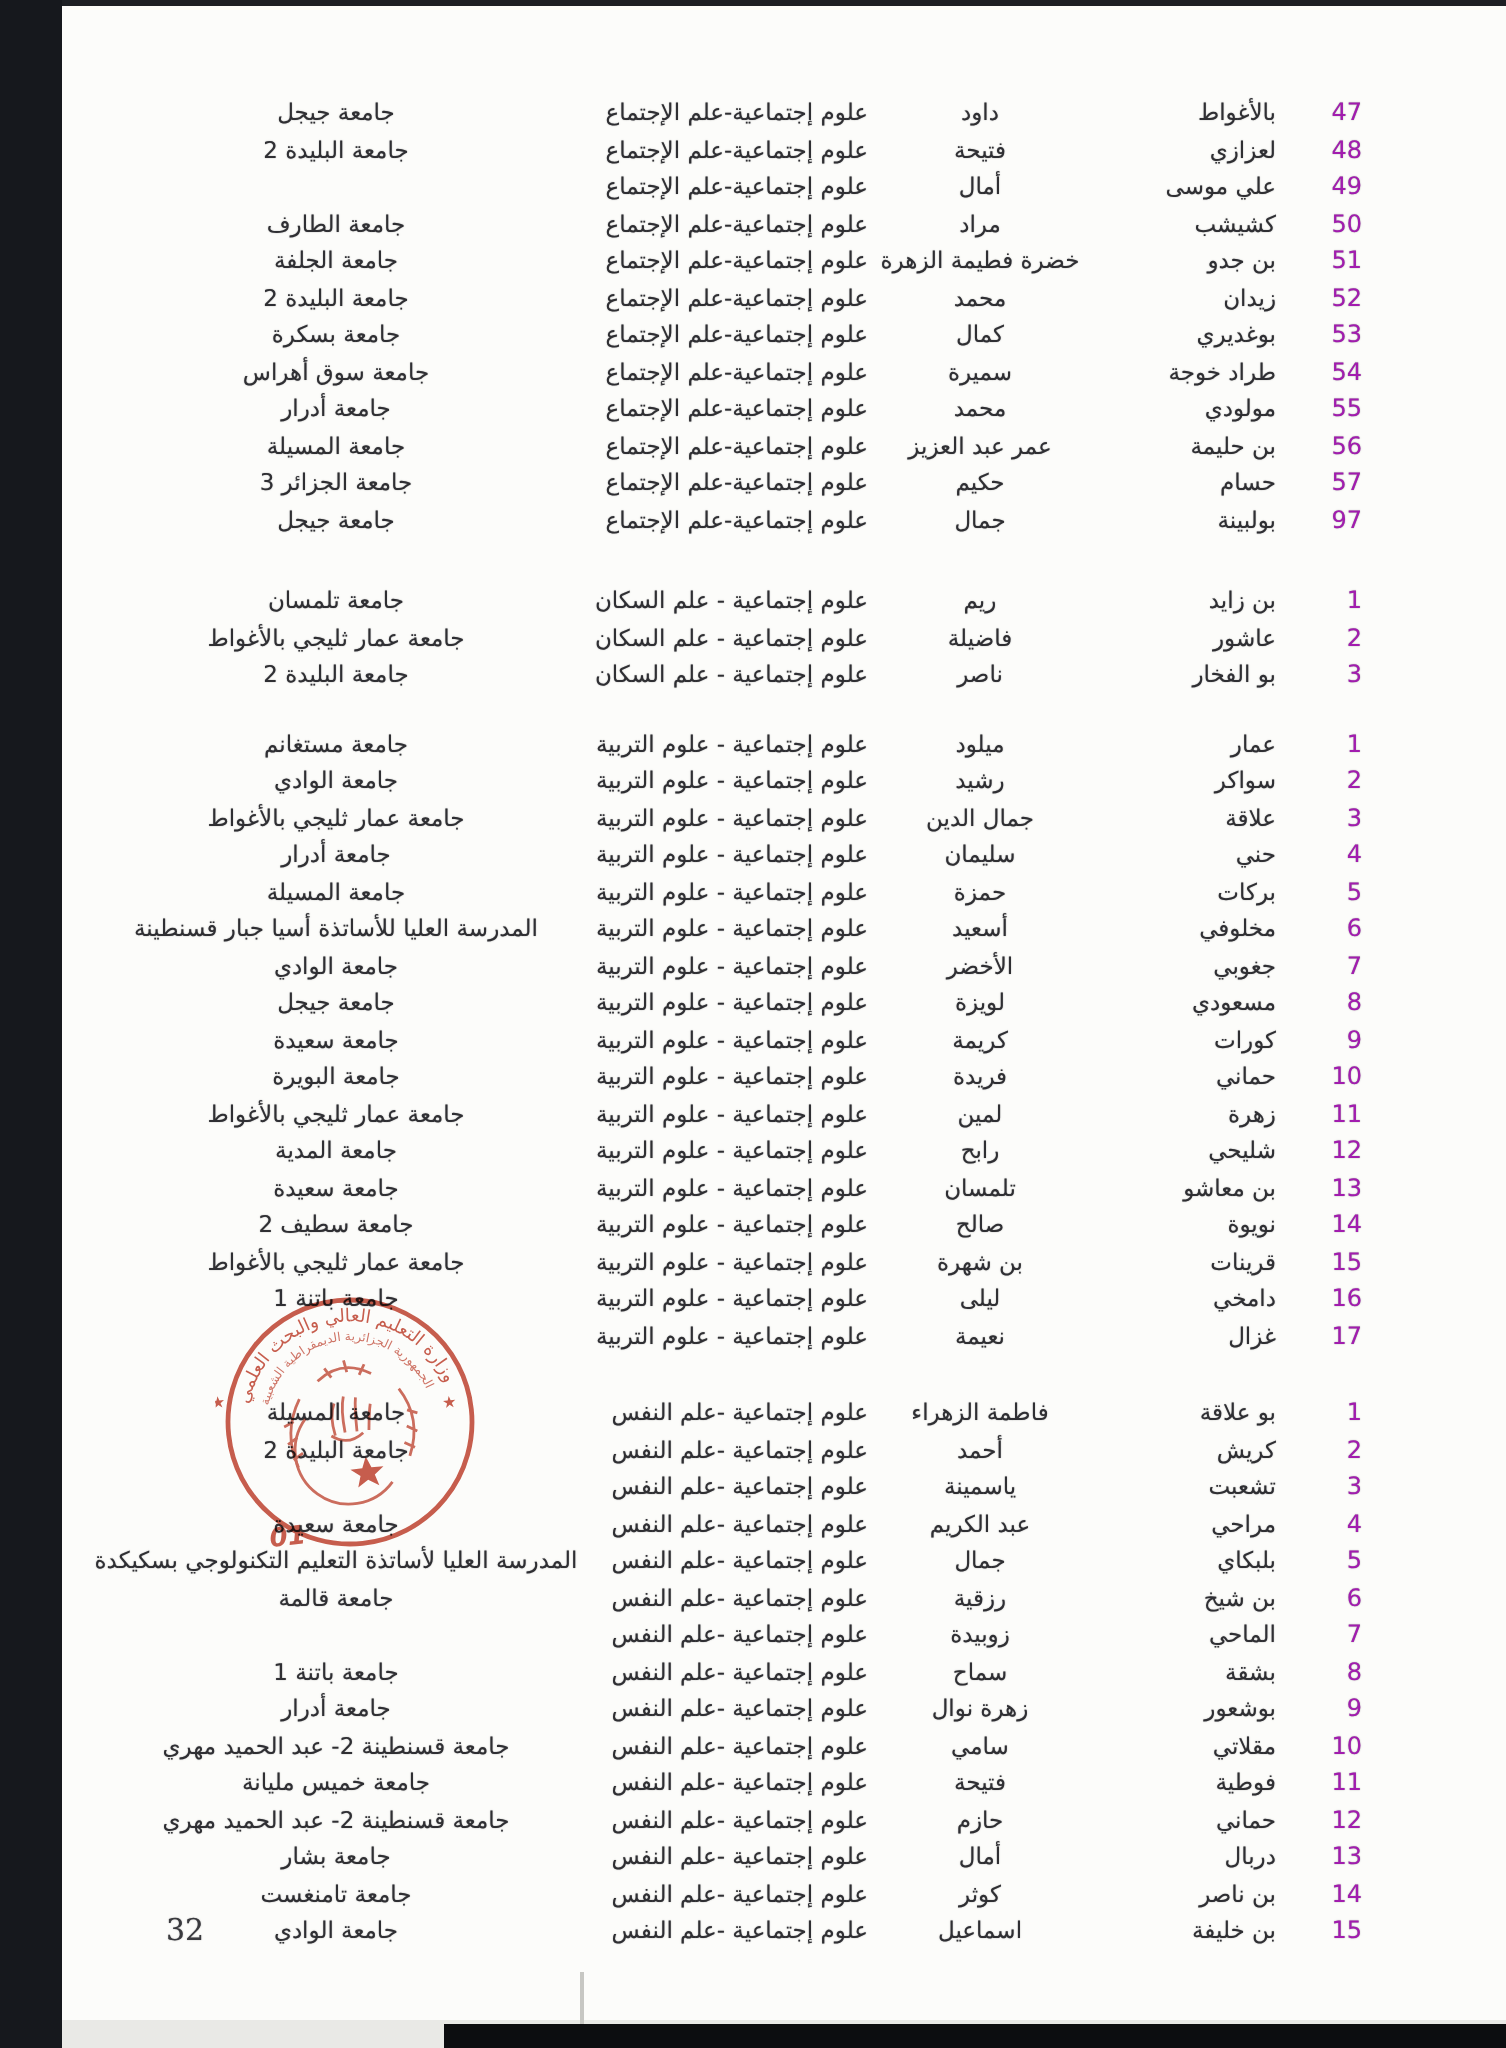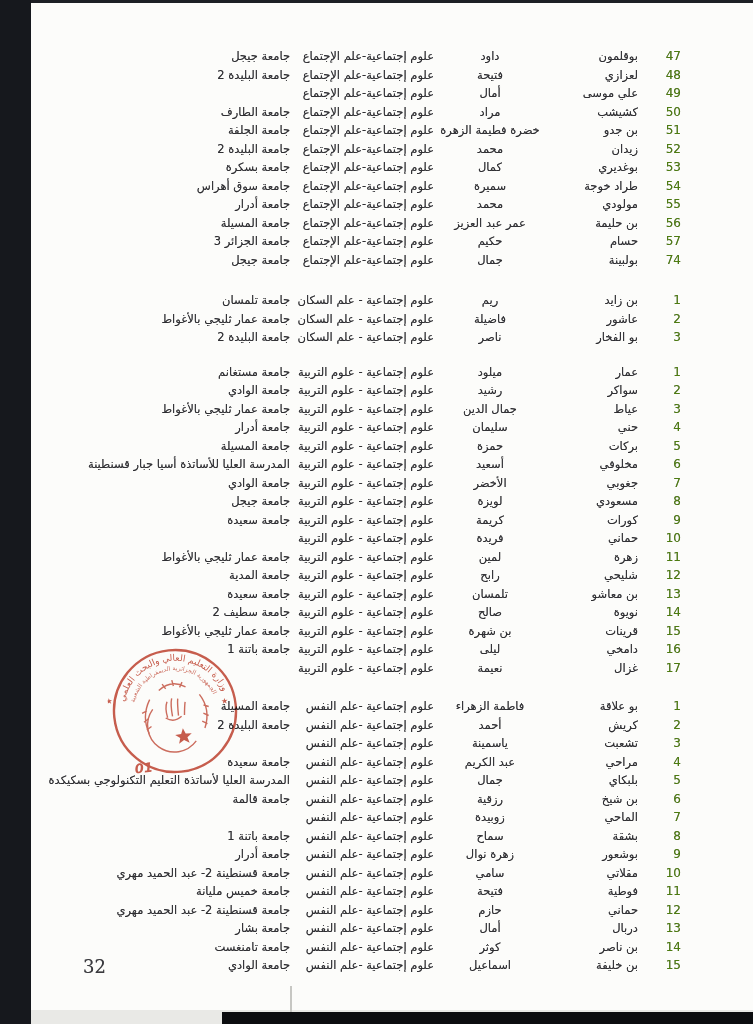--- a/index.html
+++ b/index.html
@@ -30,47 +30,47 @@
   .section{display:block;}
   .section.s1{margin-top:22px;}
   .section.s2{margin-top:16px;}
   .section.s3{margin-top:20px;}
   .row{
     display:grid;direction:rtl;
     grid-template-columns:36px 104px 112px 138px 250px;
     height:18.5px;line-height:18.5px;white-space:nowrap;
   }
   .cell{overflow:visible;}
-  .c-num{direction:ltr;text-align:right;padding-right:5px;font-size:12px;color:#4d7c0f;}
+  .c-num{direction:ltr;text-align:right;padding-right:5px;font-size:12px;color:#a21caf;}
   .c-surname{text-align:right;padding-right:12px;}
   .c-first{text-align:center;}
   .c-field{text-align:left;padding-right:0;padding-left:0;box-sizing:border-box;padding-right:0;padding-left:24px;}
-  .c-univ{text-align:right;padding-left:0;box-sizing:border-box;padding-right:6px;}
+  .c-univ{text-align:center;padding-left:0;box-sizing:border-box;padding-right:6px;}
   .page-number{
-    position:absolute;left:52px;top:953px;font-size:18px;color:#3a3a3e;
+    position:absolute;left:52px;top:953px;font-size:15px;color:#3a3a3e;
     font-family:"DejaVu Serif", serif;direction:ltr;
     text-shadow:0 0 .6px rgba(45,45,50,.5);
   }
   .stamp{
     position:absolute;left:78px;top:642px;width:132px;height:132px;
     mix-blend-mode:multiply;opacity:.92;transform:rotate(-6deg);
   }
 </style>
 </head>
 <body>
 
 <div class="scan-band-top"></div>
 <div class="scan-band-left"></div>
 
 <div class="page">
   <div class="roster">
       <div class="section s0">
         <div class="row">
     <div class="cell c-num">47</div>
-    <div class="cell c-surname">بوقلمون</div>
+    <div class="cell c-surname">بالأغواط</div>
     <div class="cell c-first">داود</div>
     <div class="cell c-field">علوم إجتماعية-علم الإجتماع</div>
     <div class="cell c-univ">جامعة جيجل</div>
   </div>
         <div class="row">
     <div class="cell c-num">48</div>
     <div class="cell c-surname">لعزازي</div>
     <div class="cell c-first">فتيحة</div>
     <div class="cell c-field">علوم إجتماعية-علم الإجتماع</div>
     <div class="cell c-univ">جامعة البليدة 2</div>
@@ -131,21 +131,21 @@
     <div class="cell c-univ">جامعة المسيلة</div>
   </div>
         <div class="row">
     <div class="cell c-num">57</div>
     <div class="cell c-surname">حسام</div>
     <div class="cell c-first">حكيم</div>
     <div class="cell c-field">علوم إجتماعية-علم الإجتماع</div>
     <div class="cell c-univ">جامعة الجزائر 3</div>
   </div>
         <div class="row">
-    <div class="cell c-num">74</div>
+    <div class="cell c-num">97</div>
     <div class="cell c-surname">بولبينة</div>
     <div class="cell c-first">جمال</div>
     <div class="cell c-field">علوم إجتماعية-علم الإجتماع</div>
     <div class="cell c-univ">جامعة جيجل</div>
   </div>
       </div>
       <div class="section s1">
         <div class="row">
     <div class="cell c-num">1</div>
     <div class="cell c-surname">بن زايد</div>
@@ -178,21 +178,21 @@
   </div>
         <div class="row">
     <div class="cell c-num">2</div>
     <div class="cell c-surname">سواكر</div>
     <div class="cell c-first">رشيد</div>
     <div class="cell c-field">علوم إجتماعية - علوم التربية</div>
     <div class="cell c-univ">جامعة الوادي</div>
   </div>
         <div class="row">
     <div class="cell c-num">3</div>
-    <div class="cell c-surname">عياط</div>
+    <div class="cell c-surname">علاقة</div>
     <div class="cell c-first">جمال الدين</div>
     <div class="cell c-field">علوم إجتماعية - علوم التربية</div>
     <div class="cell c-univ">جامعة عمار ثليجي بالأغواط</div>
   </div>
         <div class="row">
     <div class="cell c-num">4</div>
     <div class="cell c-surname">حني</div>
     <div class="cell c-first">سليمان</div>
     <div class="cell c-field">علوم إجتماعية - علوم التربية</div>
     <div class="cell c-univ">جامعة أدرار</div>
@@ -230,20 +230,21 @@
     <div class="cell c-surname">كورات</div>
     <div class="cell c-first">كريمة</div>
     <div class="cell c-field">علوم إجتماعية - علوم التربية</div>
     <div class="cell c-univ">جامعة سعيدة</div>
   </div>
         <div class="row">
     <div class="cell c-num">10</div>
     <div class="cell c-surname">حماني</div>
     <div class="cell c-first">فريدة</div>
     <div class="cell c-field">علوم إجتماعية - علوم التربية</div>
+    <div class="cell c-univ">جامعة البويرة</div>
   </div>
         <div class="row">
     <div class="cell c-num">11</div>
     <div class="cell c-surname">زهرة</div>
     <div class="cell c-first">لمين</div>
     <div class="cell c-field">علوم إجتماعية - علوم التربية</div>
     <div class="cell c-univ">جامعة عمار ثليجي بالأغواط</div>
   </div>
         <div class="row">
     <div class="cell c-num">12</div>

